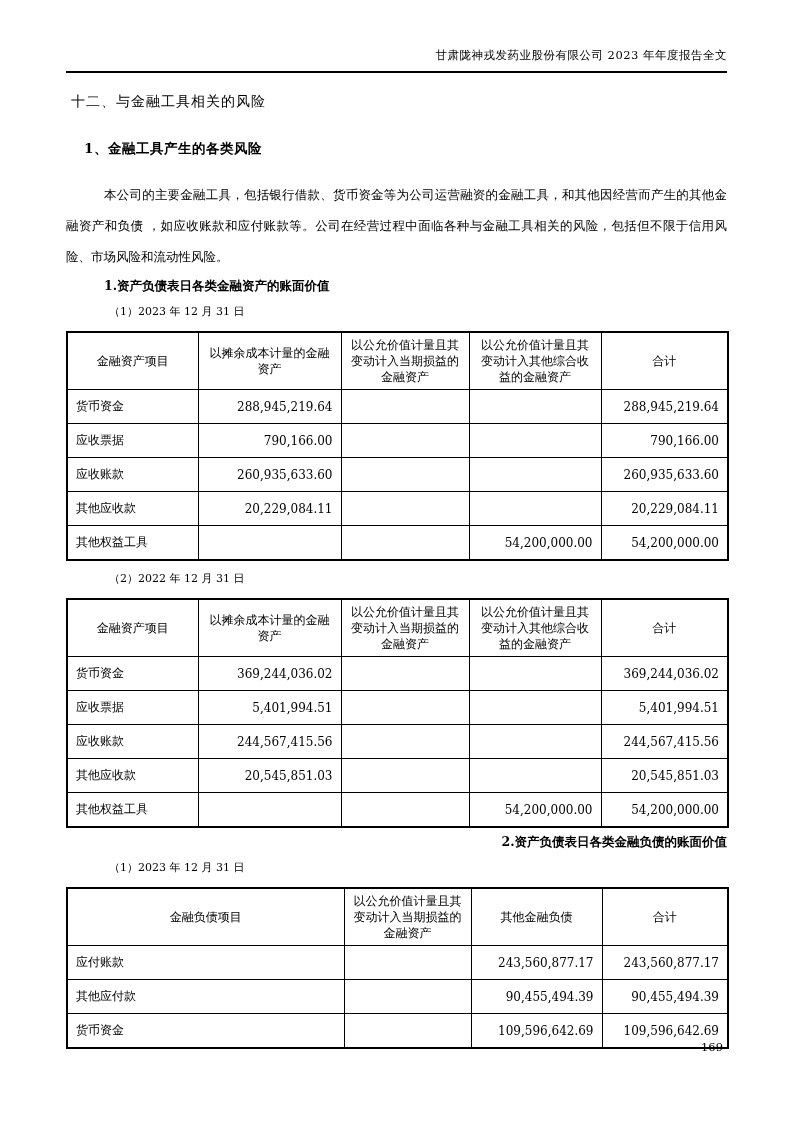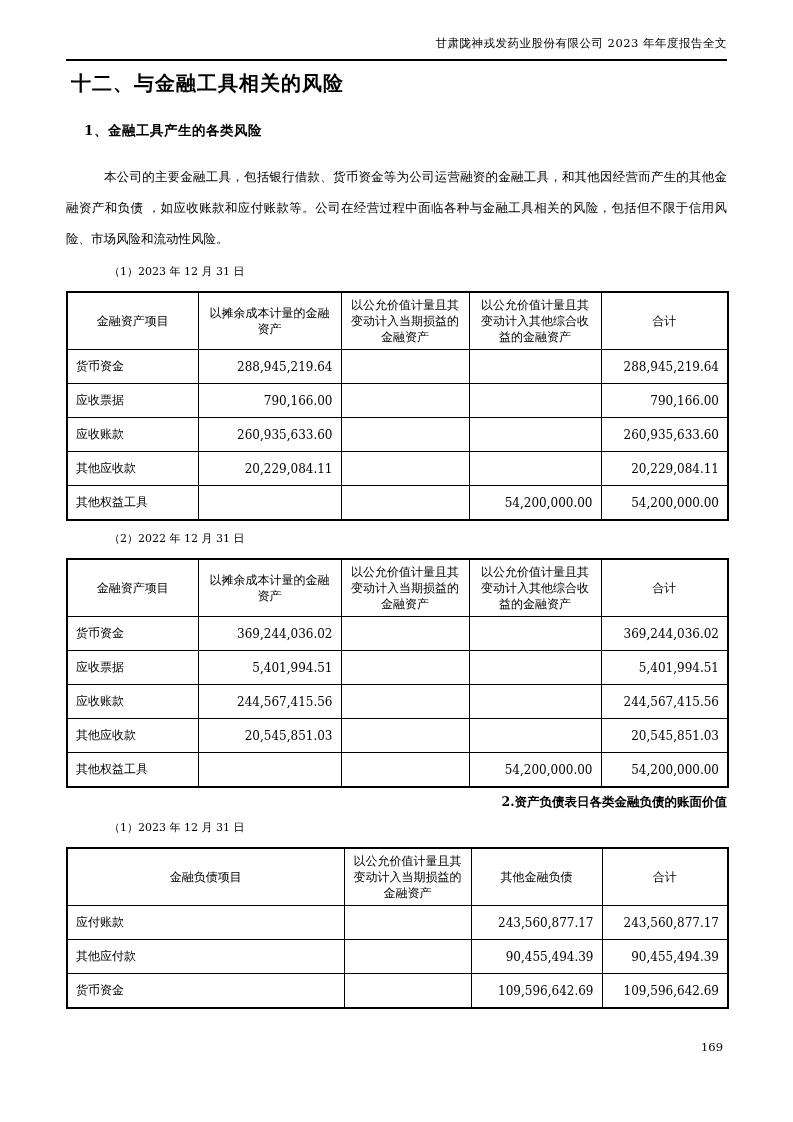--- a/index.html
+++ b/index.html
@@ -4,40 +4,40 @@
 <style>
   html, body { margin: 0; padding: 0; background: #ffffff; }
   .page {
     position: relative;
     width: 793px;
     height: 1122px;
     background: #ffffff;
     color: #000000;
     font-family: "DejaVu Serif", "Liberation Serif", serif;
     box-sizing: border-box;
-    padding: 36px 66px 0 66px;
+    padding: 48px 66px 0 66px;
     overflow: hidden;
   }
   .page-header-text {
     text-align: right;
     font-size: 11.5px;
     line-height: 14px;
     letter-spacing: 0.5px;
   }
   .header-rule {
     margin-top: 9px;
     border-bottom: 2.2px solid #000;
     height: 0;
   }
   h1.sec-title {
-    margin: 12px 0 0 0;
+    margin: 18px 0 0 0;
     padding-left: 5px;
-    font-size: 20px;
+    font-size: 14px;
     line-height: 21px;
-    font-weight: bold;
+    font-weight: normal;
     letter-spacing: 1px;
   }
   h2.subsec-title {
     margin: 28px 0 0 15px;
     padding-left: 3px;
     font-size: 13.5px;
     line-height: 17px;
     font-weight: bold;
     letter-spacing: 0.5px;
   }
@@ -116,20 +116,21 @@
 
   <div class="page-header-text">甘肃陇神戎发药业股份有限公司 2023 年年度报告全文</div>
   <div class="header-rule"></div>
 
   <h1 class="sec-title">十二、与金融工具相关的风险</h1>
 
   <h2 class="subsec-title">1、金融工具产生的各类风险</h2>
 
   <p class="body-para">本公司的主要金融工具，包括银行借款、货币资金等为公司运营融资的金融工具，和其他因经营而产生的其他金融资产和负债 ，如应收账款和应付账款等。公司在经营过程中面临各种与金融工具相关的风险，包括但不限于信用风险、市场风险和流动性风险。</p>
 
+  <p class="item-heading">1.资产负债表日各类金融资产的账面价值</p>
 
   <p class="sub-heading">（1）2023 年 12 月 31 日</p>
 
   <table class="fin-table cols5">
     <colgroup>
       <col class="c0">
         <col class="c1">
         <col class="c2">
         <col class="c3">
         <col class="c4">

